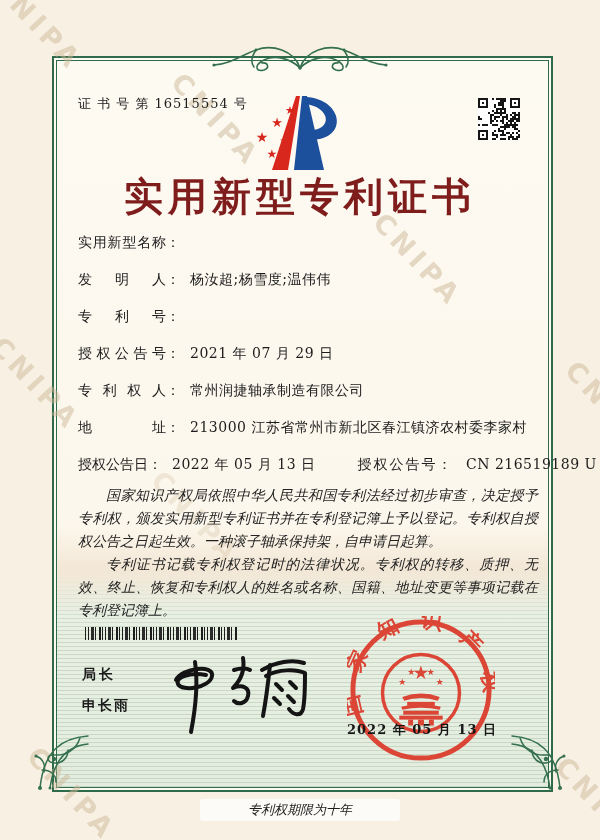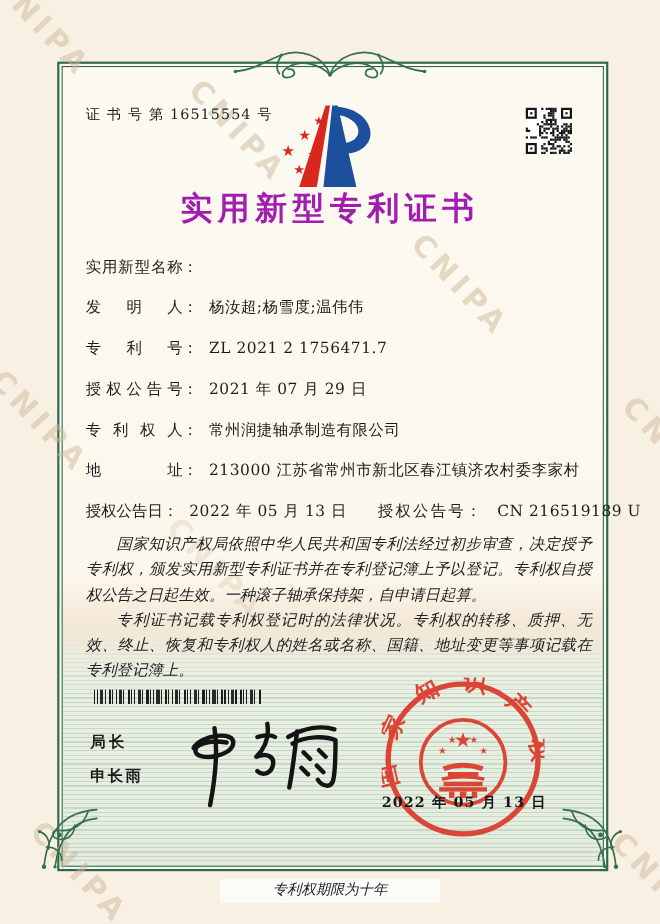--- a/index.html
+++ b/index.html
@@ -35,32 +35,32 @@
   .content{position:absolute;inset:0;z-index:3;}
   .cert-no{position:absolute;left:78px;top:95px;font-size:13px;letter-spacing:1px;}
   .qr{position:absolute;left:478px;top:98px;width:42px;height:42px;background:#fff;}
   .qr i{position:absolute;width:2px;height:2px;background:#151515;}
   .qr-finder{position:absolute;width:10px;height:10px;border:2px solid #151515;box-sizing:border-box;}
   .qr-finder:after{content:"";position:absolute;left:2px;top:2px;width:2px;height:2px;background:#151515;}
   .qr-f-tl{left:0;top:0}.qr-f-tr{right:0;top:0}.qr-f-bl{left:0;bottom:0}
   .logo{position:absolute;left:250px;top:92px;width:104px;height:80px;}
   .title{
     position:absolute;left:0;right:0;top:170px;text-align:center;
-    font-size:29px;font-weight:bold;letter-spacing:5px;color:#a21caf;
+    font-size:39px;font-weight:bold;letter-spacing:5px;color:#7f1d1d;
   }
   
   .fields{position:absolute;left:78px;top:234px;width:450px;font-size:14px;}
   .frow{display:flex;align-items:baseline;margin-bottom:22px;height:15px;white-space:nowrap;}
   .flabel{
     display:inline-block;width:88px;text-align:justify;text-align-last:justify;
     -moz-text-align-last:justify;
   }
   .fcolon{display:inline-block;margin-right:10px;}
   .fvalue{letter-spacing:0.5px;}
-  .grant2{margin-left:28px;text-align:center;}
+  .grant2{margin-left:42px;text-align:center;}
   .grant2 .glabel{letter-spacing:2px;}
   
   .body-text{
     position:absolute;left:78px;top:484px;width:460px;
     font-size:14px;font-style:italic;line-height:23px;text-align:justify;color:#222;
   }
   .body-text p{margin:0;text-indent:2em;}
   
   .barcode{
     position:absolute;left:85px;top:627px;width:153px;height:13px;
@@ -332,21 +332,20 @@
         <span class="fcolon">：</span>
     </div>
     <div class="frow">
       <span class="flabel">发明人</span>
         <span class="fcolon">：</span>
       <span class="fvalue">杨汝超;杨雪度;温伟伟</span>
     </div>
     <div class="frow">
       <span class="flabel">专利号</span>
         <span class="fcolon">：</span>
-      <span class="fvalue">ZL 2021 2 1756471.7</span>
     </div>
     <div class="frow">
       <span class="flabel">授权公告号</span>
         <span class="fcolon">：</span>
       <span class="fvalue">2021 年 07 月 29 日</span>
     </div>
     <div class="frow">
       <span class="flabel">专利权人</span>
         <span class="fcolon">：</span>
       <span class="fvalue">常州润捷轴承制造有限公司</span>

